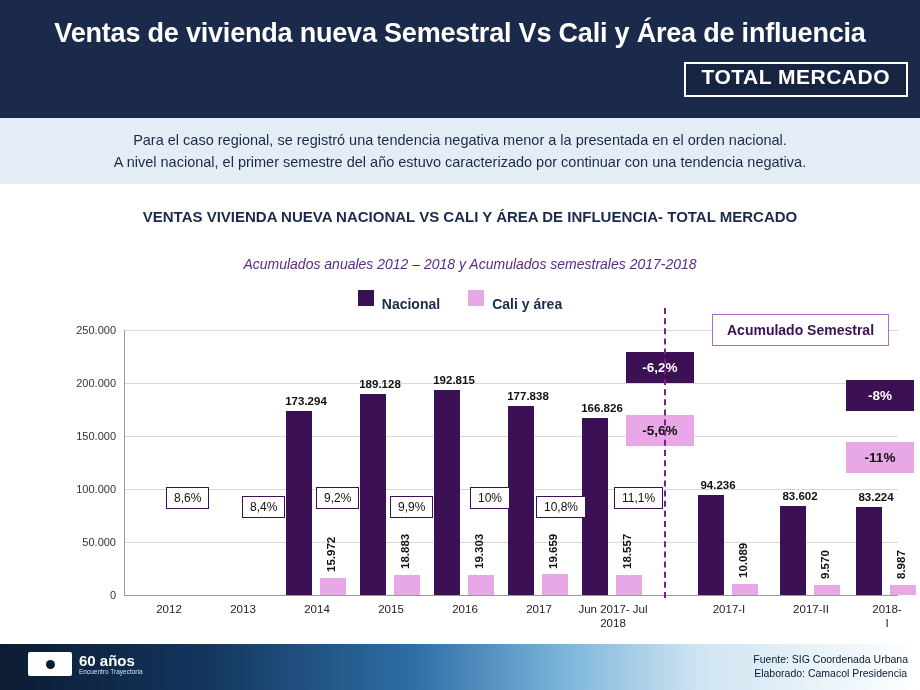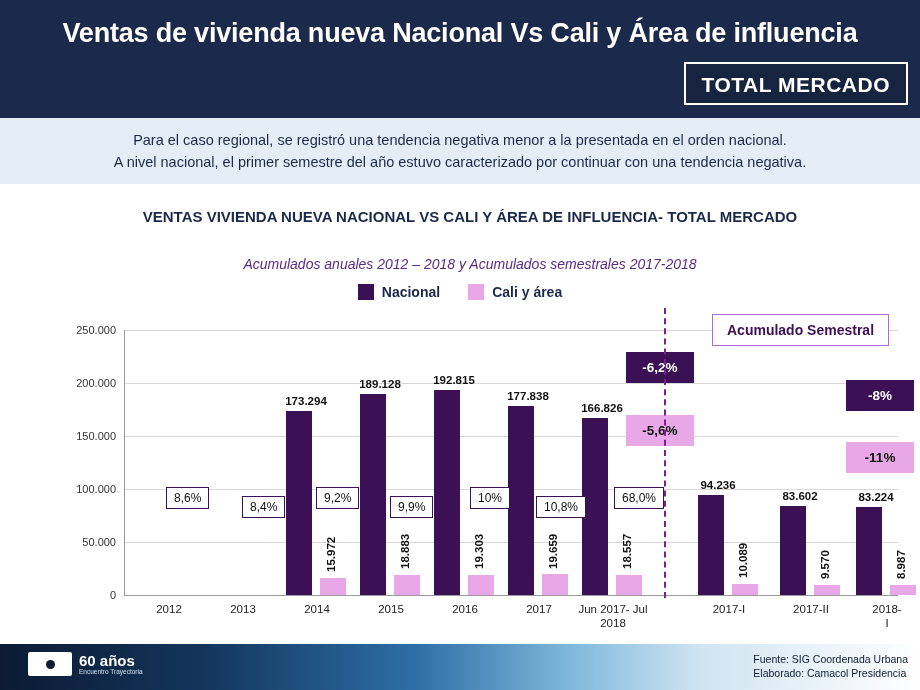--- a/index.html
+++ b/index.html
@@ -23,21 +23,21 @@
     color:#ffffff;
     font-size:27px;font-weight:bold;
     letter-spacing:-0.2px;
   }
   .badge{
     position:absolute;right:12px;top:62px;
     background:#16243f;
     border:2px solid #ffffff;
     color:#ffffff;
     font-size:21px;font-weight:bold;
-    padding:9px 16px 6px 16px;
+    padding:1px 16px 6px 16px;
     letter-spacing:0.5px;
   }
 
   
   .intro{
     position:absolute;left:0;top:118px;width:920px;height:66px;
     background:#e4edf5;
     display:flex;flex-direction:column;align-items:center;justify-content:center;
   }
   .intro div{
@@ -54,21 +54,21 @@
     position:absolute;left:120px;top:72px;width:700px;text-align:center;
     color:#5b2a86;font-size:14px;font-style:italic;
   }
 
   .legend{
     position:absolute;left:0;top:100px;width:920px;
     display:flex;justify-content:center;gap:28px;align-items:center;
   }
   .legend-item{display:flex;align-items:center;gap:8px;}
   .legend-swatch{width:16px;height:16px;display:inline-block;}
-  .legend-label{font-size:14px;color:#1b2a4a;font-weight:bold;}
+  .legend-label{font-size:14px;color:#1b2a4a;font-weight:bold;margin-top:12px;}
 
   .plot{
     position:absolute;left:68px;top:146px;width:830px;height:265px;
   }
   
   .ylabels{position:absolute;left:0;top:0;width:52px;height:265px;}
   .ylabels span{
     position:absolute;right:4px;font-size:11px;color:#333;transform:translateY(-50%);
   }
   .gridline{position:absolute;left:56px;width:774px;height:1px;background:#d8d8d8;}
@@ -127,31 +127,31 @@
     position:absolute;left:28px;top:8px;display:flex;align-items:center;gap:7px;
   }
   .logo-mark{
     width:44px;height:24px;background:#ffffff;border-radius:2px;
     display:flex;align-items:center;justify-content:center;
   }
   .logo-mark .dot{width:9px;height:9px;border-radius:50%;background:#0b1b33;}
   .logo-text{color:#ffffff;font-size:15px;font-weight:bold;line-height:15px;}
   .logo-sub{color:#cfe0ee;font-size:6.5px;line-height:8px;}
   .credits{
-    position:absolute;right:12px;top:8px;text-align:left;
+    position:absolute;right:12px;top:8px;text-align:center;
   }
   .credits div{font-size:10.5px;color:#0b1b33;line-height:14px;}
 </style>
 </head>
 <body>
 
 <div class="slide">
 
   <div class="header">
-    <div class="header-title">Ventas de vivienda nueva Nacional Vs Cali y Área de influencia</div>
+    <div class="header-title">Ventas de vivienda nueva Semestral Vs Cali y Área de influencia</div>
     <div class="badge">TOTAL MERCADO</div>
   </div>
 
   <div class="intro">
     <div>Para el caso regional, se registró una tendencia negativa menor a la presentada en el orden nacional.</div>
     <div>A nivel nacional, el primer semestre del año estuvo caracterizado por continuar con una tendencia negativa.</div>
   </div>
 
   <div class="chart-wrap">
     <div class="chart-title">VENTAS VIVIENDA NUEVA NACIONAL VS CALI Y ÁREA DE INFLUENCIA-  TOTAL MERCADO</div>
@@ -246,21 +246,21 @@
           <div class="bar-val" style="left:-4px;bottom:92px;width:60px">83.224</div>
           <div class="bar-val rot" style="left:57px;bottom:16px">8.987</div>
         </div>
 
         <div class="pctbox" style="left:42px;top:157px">8,6%</div>
         <div class="pctbox" style="left:118px;top:166px">8,4%</div>
         <div class="pctbox" style="left:192px;top:157px">9,2%</div>
         <div class="pctbox" style="left:266px;top:166px">9,9%</div>
         <div class="pctbox" style="left:346px;top:157px">10%</div>
         <div class="pctbox" style="left:412px;top:166px">10,8%</div>
-        <div class="pctbox" style="left:490px;top:157px">68,0%</div>
+        <div class="pctbox" style="left:490px;top:157px">11,1%</div>
 
         <div class="cbox dark" style="left:502px;top:22px;width:44px">-6,2%</div>
         <div class="cbox light" style="left:502px;top:85px;width:44px">-5,6%</div>
         <div class="cbox dark" style="left:722px;top:50px;width:44px">-8%</div>
         <div class="cbox light" style="left:722px;top:112px;width:44px">-11%</div>
 
         <div class="divider" style="left:540px;top:-22px"></div>
         <div class="semestral" style="left:588px;top:-16px">Acumulado Semestral</div>
       </div>
 

